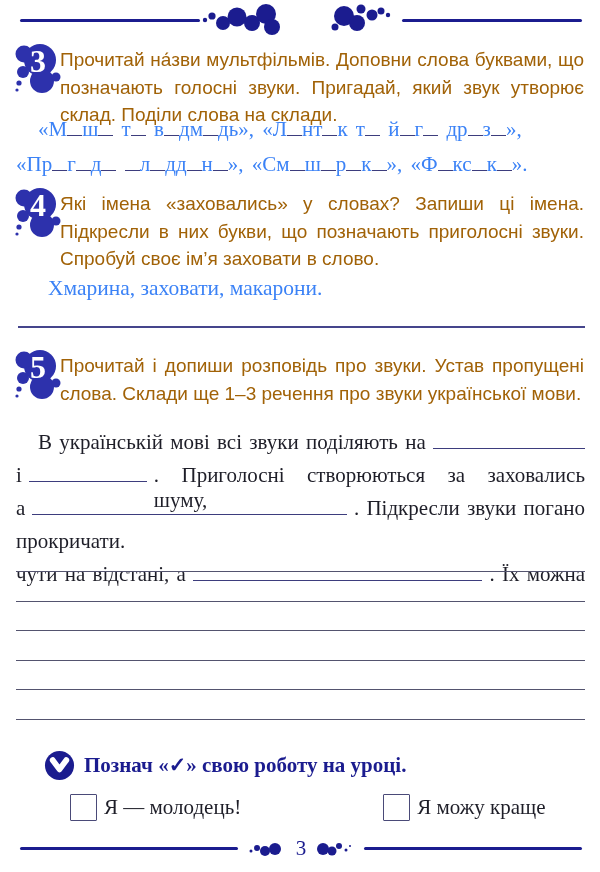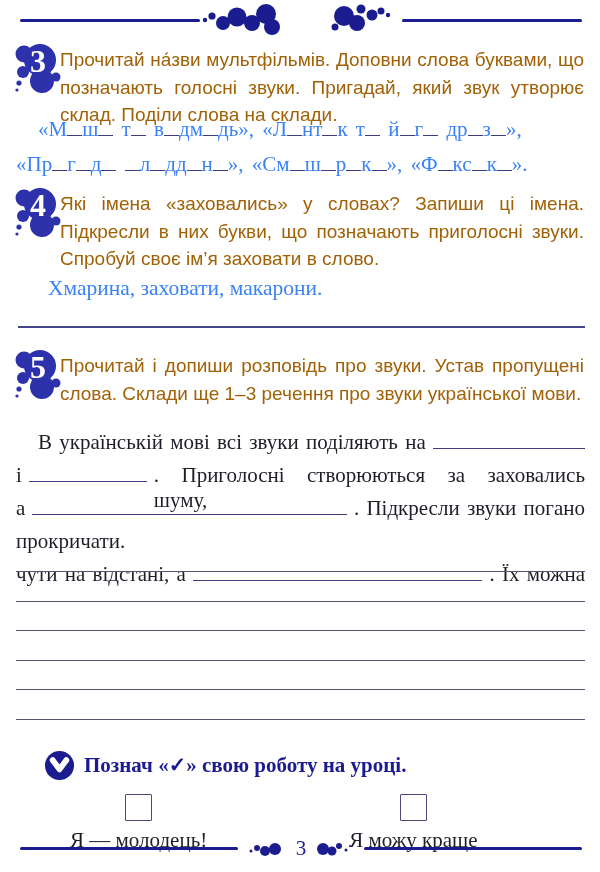--- a/index.html
+++ b/index.html
@@ -32,21 +32,21 @@
   .grow{flex:1;}
   .w118{width:118px;}
   .jstretch{flex:1;text-align:justify;text-align-last:justify;}
   
   .writing{position:absolute;left:16px;right:15px;}
   .wline{height:0;border-top:1.6px solid #54546f;margin-bottom:28.6px;}
   
   .selfcheck{position:absolute;left:44px;right:16px;display:flex;align-items:center;gap:9px;}
   .sc-title{font-family:"Liberation Serif",serif;font-weight:bold;font-size:21px;color:#1b1c8f;}
   .options{position:absolute;left:70px;right:16px;display:flex;align-items:center;}
-  .option{display:flex;align-items:center;gap:7px;flex-direction:column;}
+  .option{display:flex;align-items:center;gap:7px;}
   .option + .option{margin-left:142px;}
   .cbox{width:25px;height:25px;border:1.6px solid #4a4a78;background:#fff;border-radius:1px;}
   .opt-label{font-family:"Liberation Serif",serif;font-size:21px;color:#1e1e28;white-space:nowrap;}
   
   .footer{position:absolute;left:20px;right:18px;display:flex;align-items:center;gap:10px;}
   .page-num{font-family:"Liberation Serif",serif;font-size:21px;color:#1b1c8f;}
 </style>
 </head>
 <body>
 

